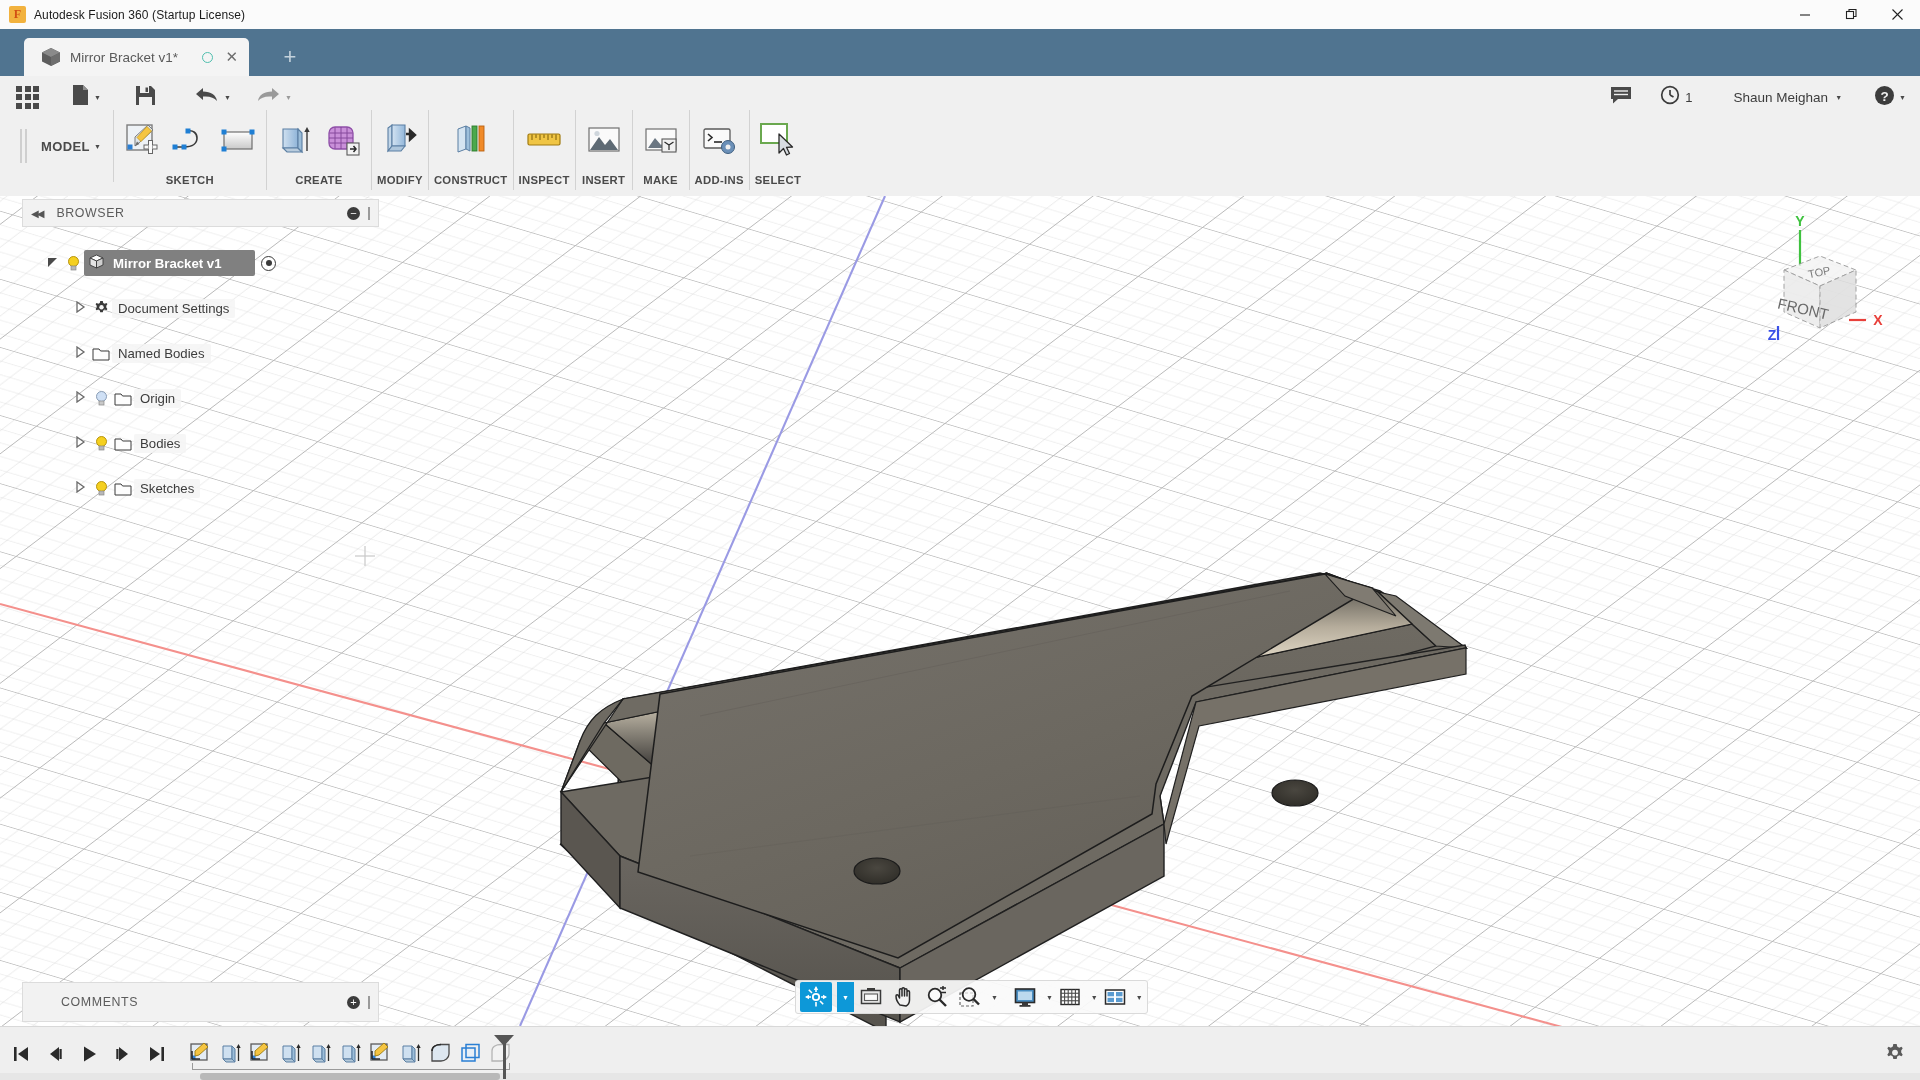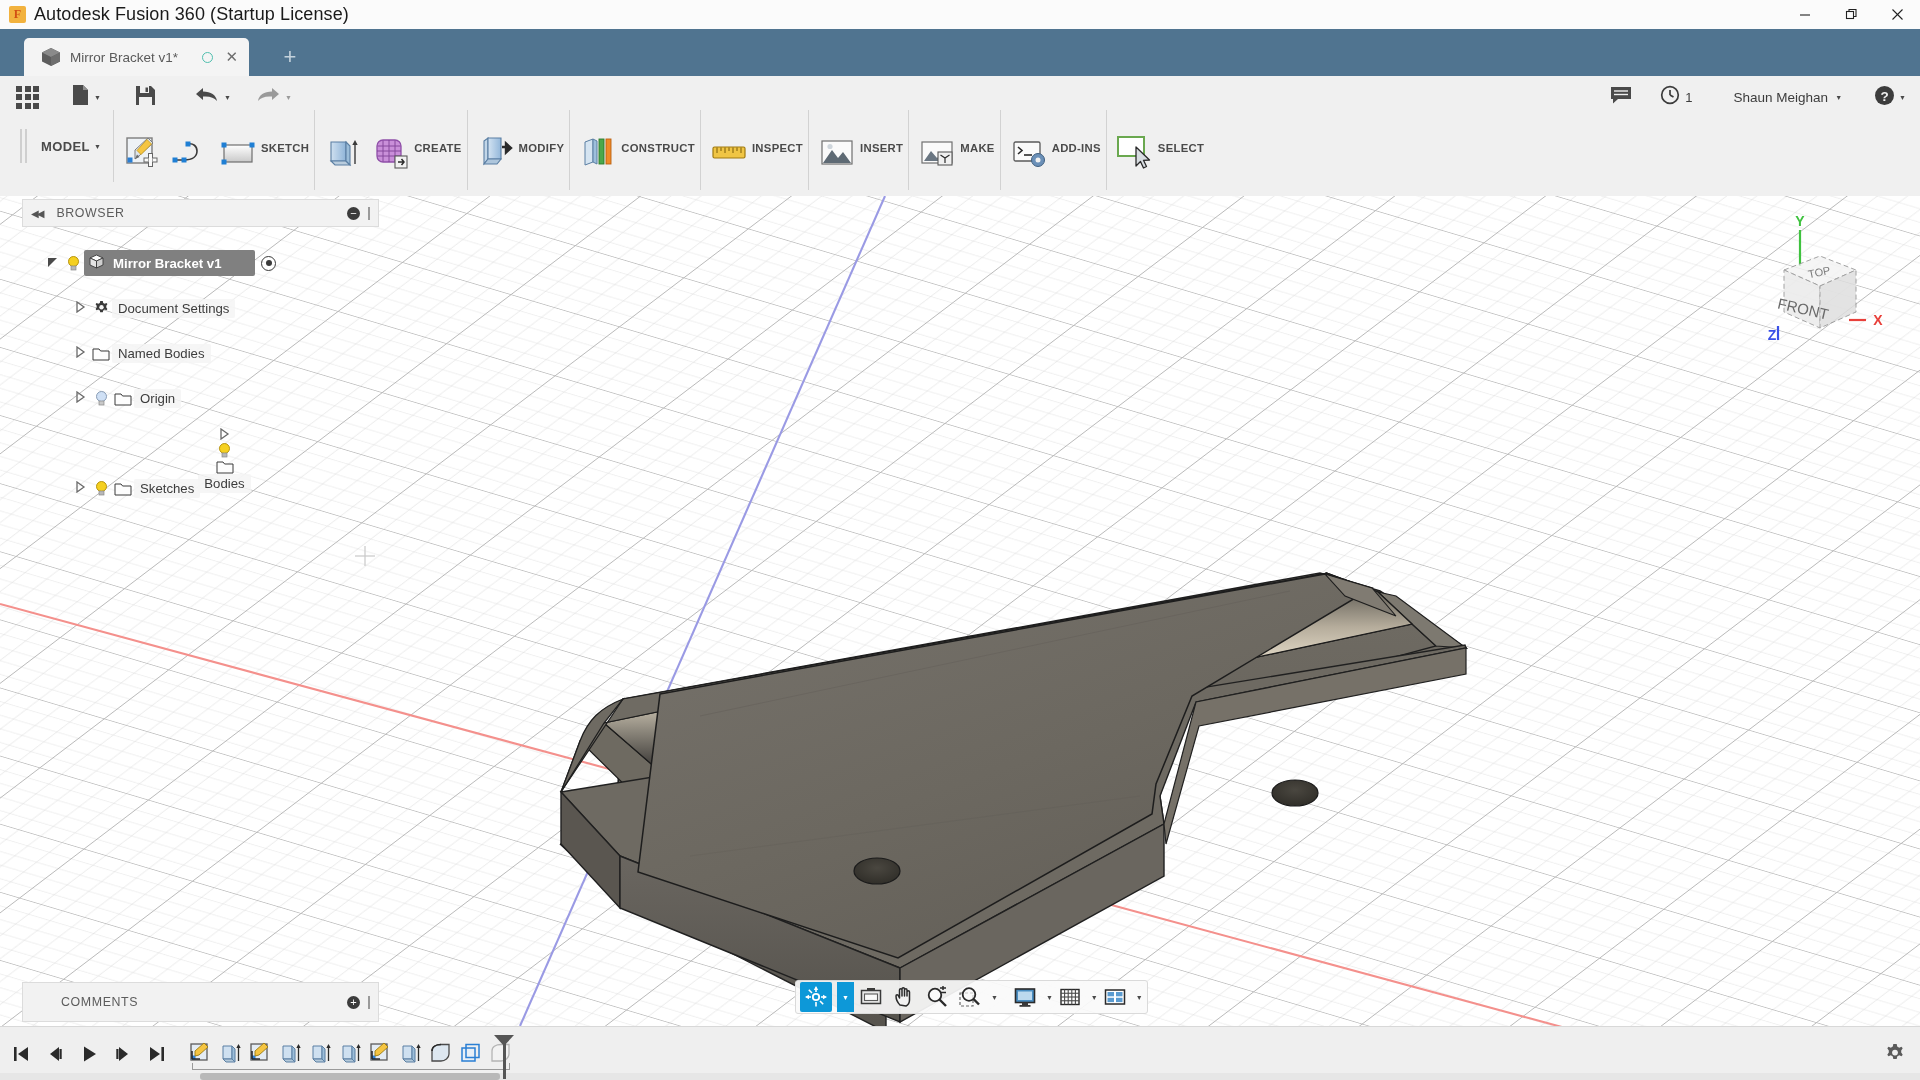--- a/index.html
+++ b/index.html
@@ -15,21 +15,21 @@
   .titlebar {
     position: absolute; top:0; left:0; width:1920px; height:29px;
     background:#fbfbfb; display:flex; align-items:center;
   }
   .titlebar .logo {
     width:17px; height:17px; margin-left:9px; margin-right:8px;
     background:#f2b23e; border-radius:2px;
     display:flex; align-items:center; justify-content:center;
     font-size:12px; font-weight:bold; color:#d14f14; font-family:"Liberation Serif",serif;
   }
-  .titlebar .apptitle { font-size:18px; color:#1a1a1a; letter-spacing:0.1px; }
+  .titlebar .apptitle { font-size:12px; color:#1a1a1a; letter-spacing:0.1px; }
   .wincontrols { position:absolute; right:0; top:0; height:29px; display:flex; }
   .wincontrols div {
     width:46px; height:29px; display:flex; align-items:center; justify-content:center;
     font-size:13px; color:#303030;
   }
 
   
   .tabstrip {
     position:absolute; top:29px; left:0; width:1920px; height:47px;
     background:#507490;
@@ -73,21 +73,21 @@
     position:absolute; top:110px; left:0; width:1920px; height:86px;
     background:#f0f0f0; display:flex; align-items:flex-start;
   }
   .ribbon-wsgroup {
     display:flex; align-items:center; height:72px; padding:0 12px 0 20px;
     border-right:1px solid #d2d2d2;
   }
   .ws-grip { width:2px; height:34px; background:#cfcfcf; margin-right:3px; }
   .ws-label { font-size:13px; font-weight:bold; color:#4a4a4a; letter-spacing:0.4px; }
   .panel {
-    display:flex; flex-direction:row; align-items:center;
+    display:flex; flex-direction:column; align-items:center;
     height:80px; border-right:1px solid #d2d2d2; padding:0 5px;
     justify-content:space-between;
   }
   .panel:last-child { border-right:none; }
   .panel-icons { display:flex; align-items:center; gap:2px; padding-top:5px; height:54px; }
   .panel-label {
     font-size:11.3px; font-weight:bold; color:#4a4a4a;
     letter-spacing:0.3px; padding-bottom:4px; white-space:nowrap;
   }
   .tool {
@@ -744,21 +744,21 @@
           </svg>
         </span>
         <span class="folder">
           <svg width="18" height="15" viewBox="0 0 18 15">
             <path d="M1,3 H7 L8.6,5 H17 V14 H1 Z" fill="#fdfdfd" stroke="#3a3a3a" stroke-width="1"></path>
           </svg>
         </span>
         <span class="tlabel">Origin</span>
       </div>
 
-      <div class="tnode" style="padding-left:48px;flex-direction:column;">
+      <div class="tnode" style="padding-left:48px;">
         <span class="tarrow">
           <svg width="11" height="12" viewBox="0 0 11 12">
               <polygon points="2,1 9,6 2,11" fill="none" stroke="#6a6a6a" stroke-width="1.3"></polygon>
             </svg>
         </span>
         <span class="bulb">
           <svg width="15" height="17" viewBox="0 0 15 17">
             <circle cx="7.5" cy="6.5" r="5" fill="#f5d020" stroke="#b08b00" stroke-width="0.9"></circle>
             <rect x="5" y="11" width="5" height="4" fill="#b8b8b8" stroke="#8a8a8a" stroke-width="0.7"></rect>
           </svg>

